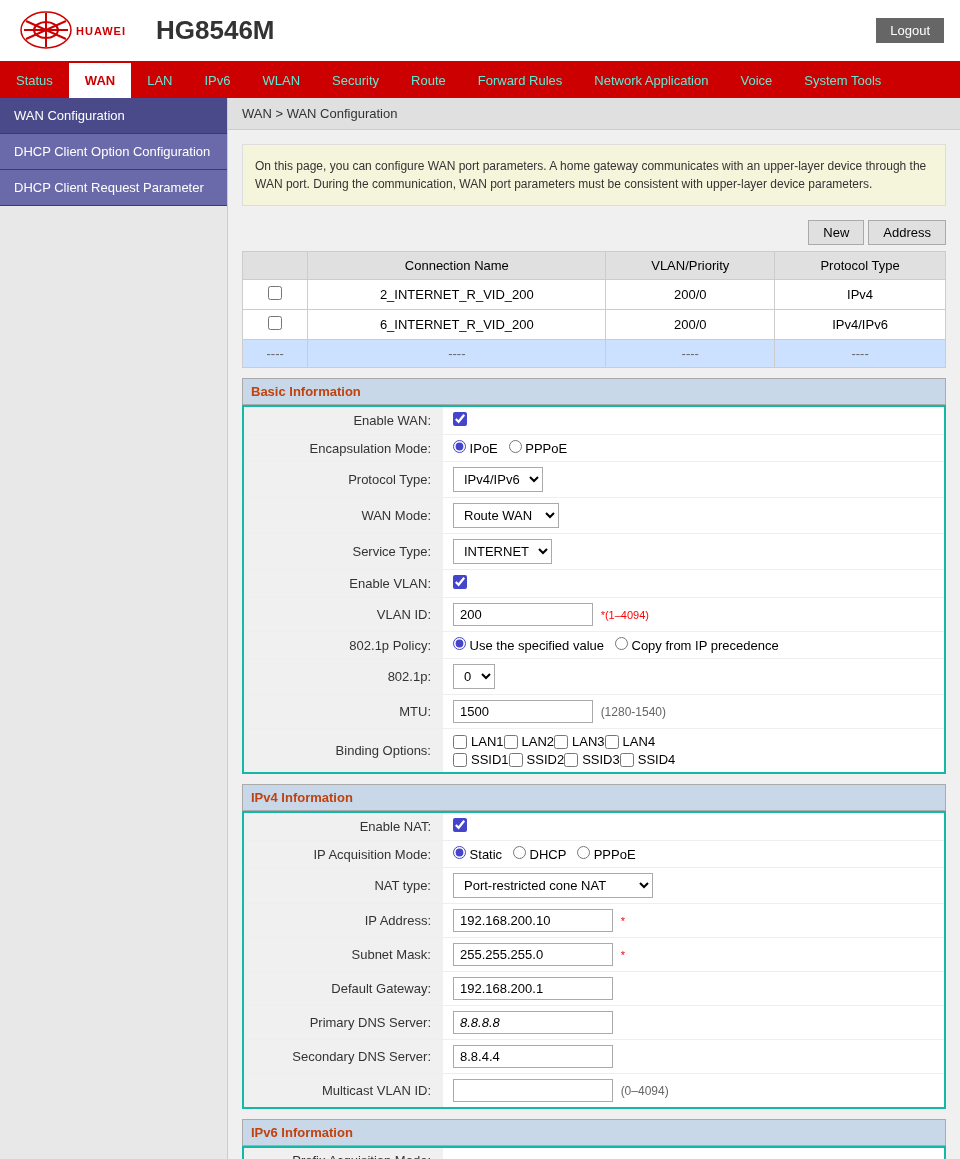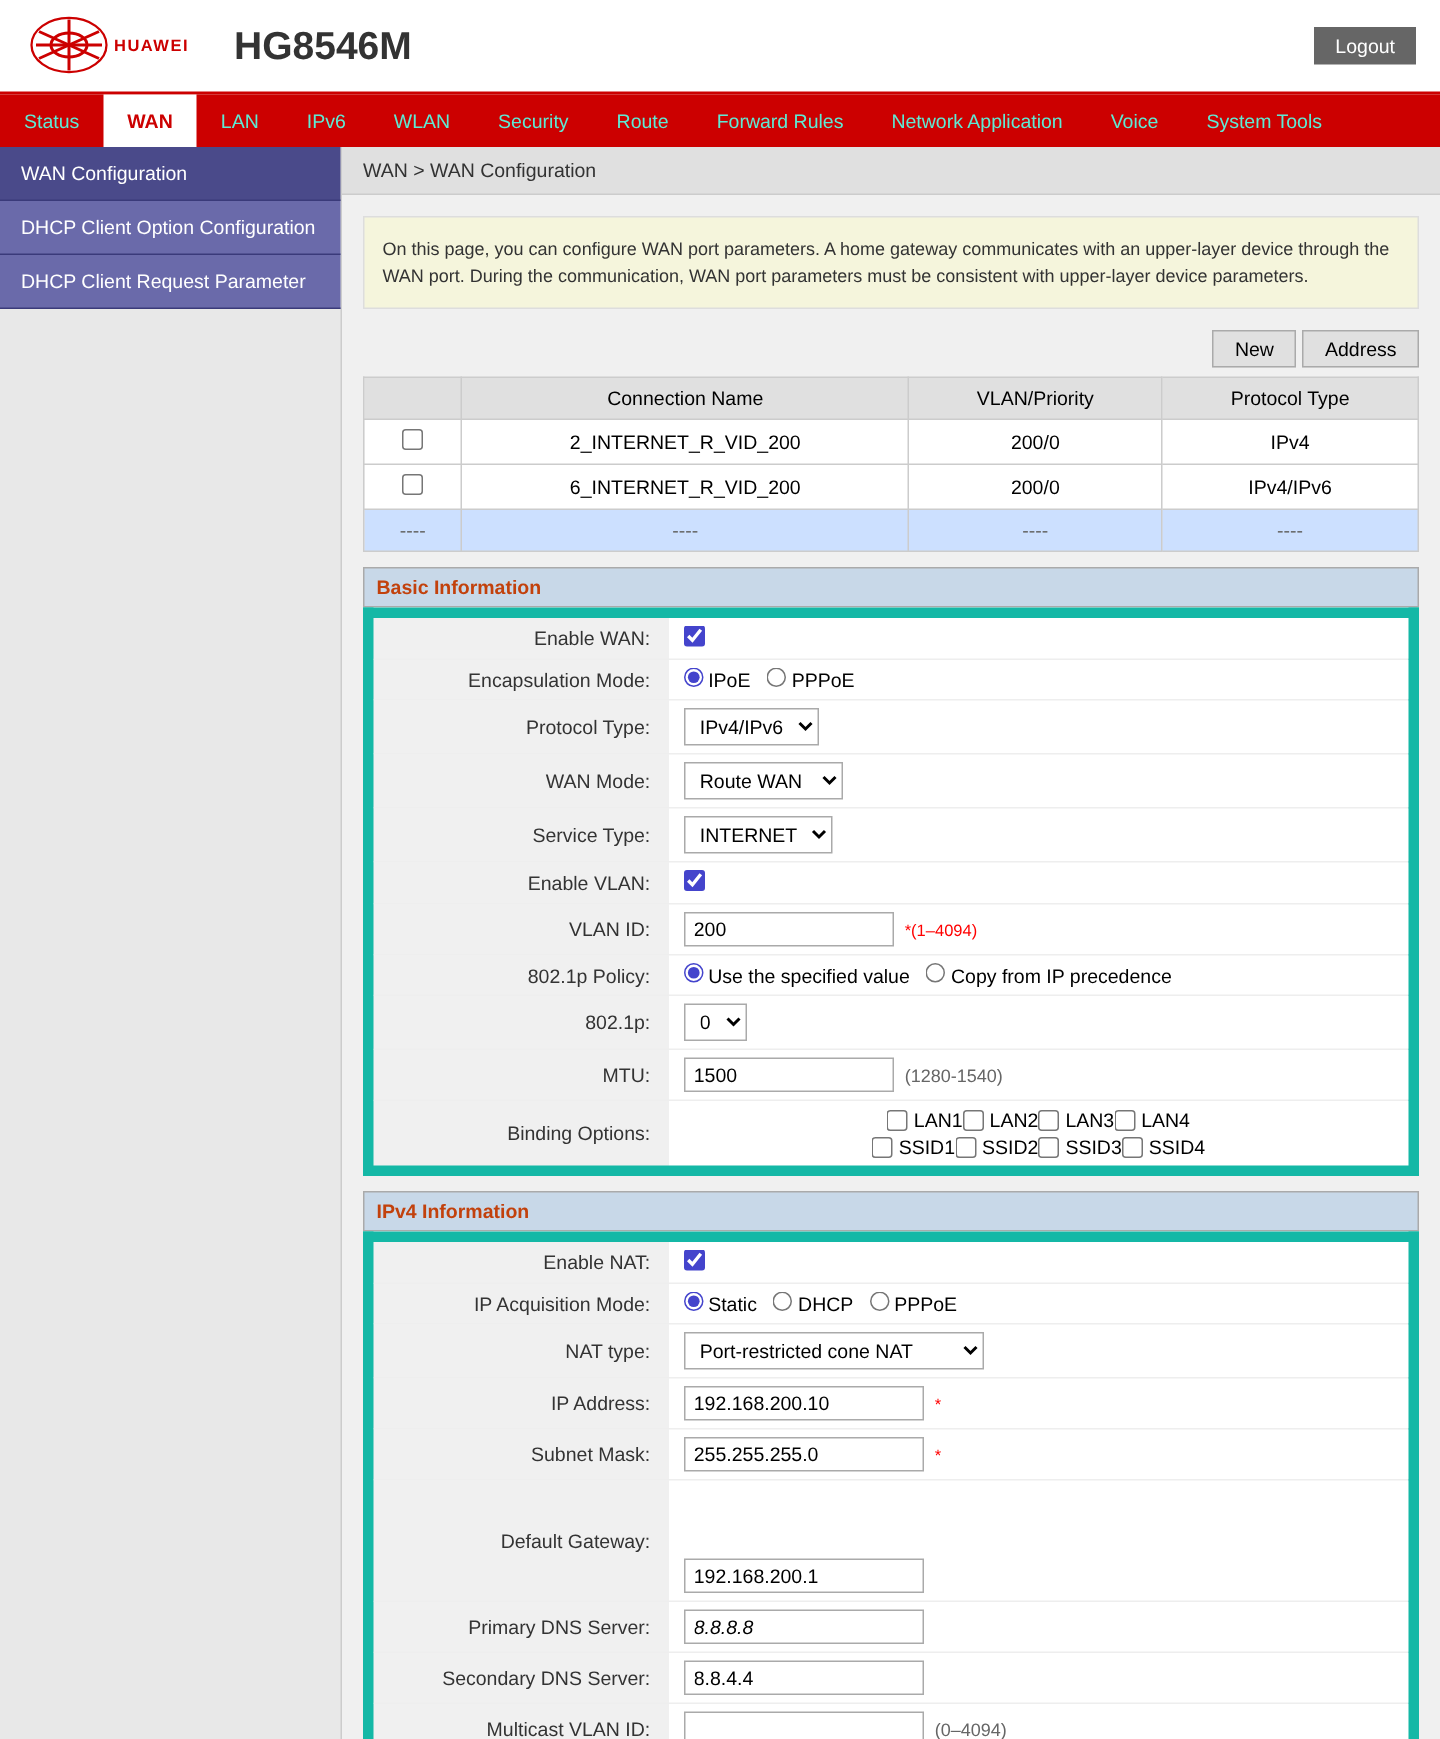--- a/index.html
+++ b/index.html
@@ -37,36 +37,36 @@
 
     
     .config-table { width: calc(100% - 28px); margin: 0 14px; border-collapse: collapse; font-size: 13px; }
     .config-table th { background: #e0e0e0; border: 1px solid #ccc; padding: 6px 10px; text-align: center; font-weight: normal; }
     .config-table td { border: 1px solid #ccc; padding: 6px 10px; background: white; text-align: center; }
     .config-table tr.dash-row td { background: #cce0ff; color: #666; }
 
     
     .section { margin: 10px 14px 0 14px; }
     .section-title { background: #c8d8e8; font-weight: bold; font-size: 13px; padding: 5px 8px; border: 1px solid #aaa; color: #c2410c; margin-bottom: 0; }
-    .form-table { width: 100%; border-collapse: collapse; background: white; border: 7px solid #14b8a6; }
+    .form-table { width: 100%; border-collapse: collapse; background: white; border: 2px solid #14b8a6; }
     .form-table tr td { padding: 5px 10px; border-bottom: 1px solid #eee; vertical-align: middle; font-size: 13px; }
     .form-table tr td:first-child { width: 200px; color: #333; font-weight: normal; background: #f0f0f0; text-align: right; padding-right: 12px; }
     .form-table tr td:last-child { background: white; }
 
     input[type="text"], input[type="number"] { border: 1px solid #aaa; padding: 3px 6px; font-size: 13px; }
     select { border: 1px solid #aaa; padding: 3px 6px; font-size: 13px; background: white; }
     input[type="checkbox"] { width: 14px; height: 14px; accent-color: #4444cc; }
     input[type="radio"] { accent-color: #4444cc; }
 
     .hint { color: red; font-size: 11px; margin-left: 4px; }
     .hint-gray { color: #666; font-size: 12px; margin-left: 4px; }
 
     
     .binding-row { display: flex; flex-direction: column; gap: 3px; }
-    .binding-line { display: flex; gap: 0; justify-content: center; }
+    .binding-line { display: flex; gap: 0; }
     .binding-check { display: flex; align-items: center; gap: 4px; }
   </style>
 </head>
 <body>
 
 <div id="header">
   <div class="logo">
     <svg class="logo-icon" viewBox="0 0 60 45">
       <ellipse cx="30" cy="22" rx="12" ry="8" fill="none" stroke="#cc0000" stroke-width="2"></ellipse>
       <line x1="30" y1="5" x2="30" y2="39" stroke="#cc0000" stroke-width="2"></line>
@@ -287,21 +287,21 @@
         <tr>
           <td>Subnet Mask:</td>
           <td>
             <input type="text" value="255.255.255.0" style="width: 160px;">
             <span class="hint">*</span>
           </td>
         </tr>
         <tr>
           <td>Default Gateway:</td>
           <td>
-            <input type="text" value="192.168.200.1" style="width: 160px; margin-top: 47px;">
+            <input type="text" value="192.168.200.1" style="width: 160px;">
           </td>
         </tr>
         <tr>
           <td>Primary DNS Server:</td>
           <td>
             <input type="text" value="8.8.8.8" style="width: 160px; font-style: italic;">
           </td>
         </tr>
         <tr>
           <td>Secondary DNS Server:</td>

